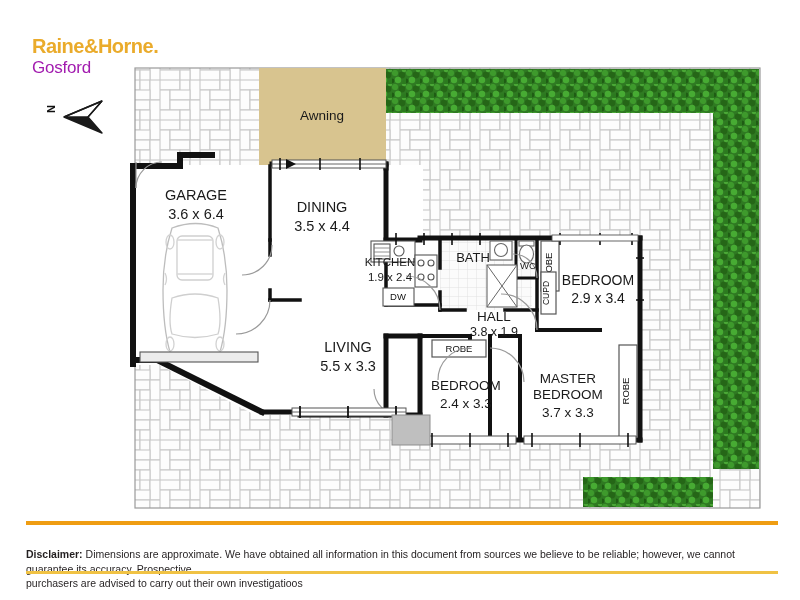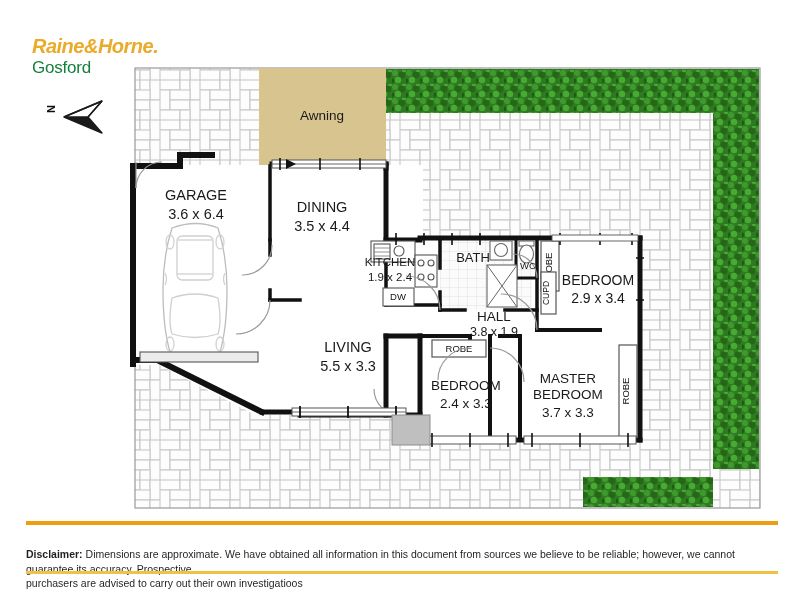--- a/index.html
+++ b/index.html
@@ -10,24 +10,24 @@
     font-family:"Liberation Sans", sans-serif;
     overflow:hidden;
     position:relative;
   }
   #stage{position:absolute;left:0;top:0;width:800px;height:600px;}
 
   
   #brand{position:absolute;left:32px;top:36px;width:200px;}
   #brand .b1{
     font-size:20px;font-weight:bold;color:#eaab2b;letter-spacing:-0.5px;
-    line-height:20px;white-space:nowrap;font-style:italic;
+    line-height:20px;white-space:nowrap;
   }
   #brand .b2{
-    font-size:17px;color:#15803d;line-height:20px;margin-top:2px;
+    font-size:17px;color:#a21caf;line-height:20px;margin-top:2px;
     letter-spacing:-0.2px;
   }
 
   
   #compass{position:absolute;left:44px;top:95px;width:70px;height:45px;}
   #compass .nlbl{
     position:absolute;left:3px;top:8px;font-size:11px;font-weight:bold;
     color:#111;transform:rotate(-90deg);
   }
 

